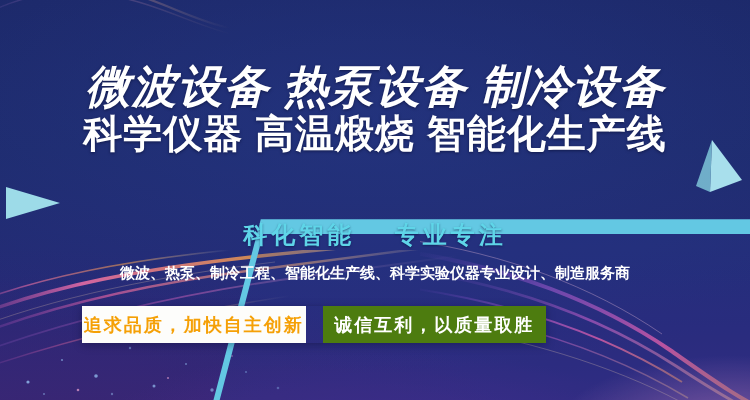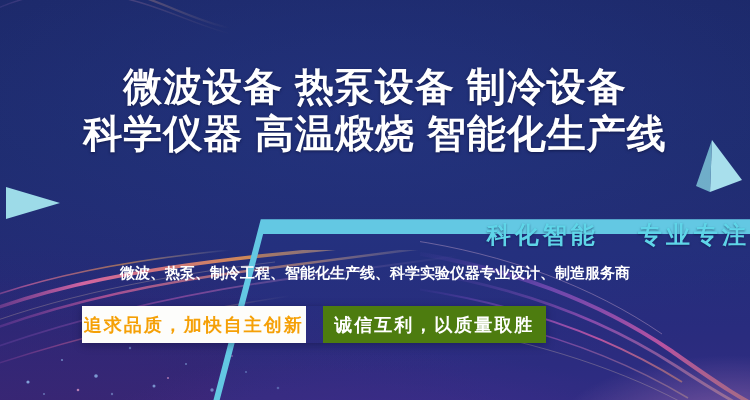--- a/index.html
+++ b/index.html
@@ -97,22 +97,23 @@
     z-index: 6;
   }
   .headline .line {
     color: #ffffff;
     font-weight: bold;
     letter-spacing: 1px;
     white-space: nowrap;
     text-shadow: 0 1px 3px rgba(5,10,40,.55);
   }
   .headline .line1 {
-    font-size: 39px;
+    font-size: 45px;
     line-height: 46px;
+    font-style: italic;
   }
   .headline .line2 {
     font-size: 39px;
     line-height: 48px;
   }
 
   
   .trapezoid {
     position: absolute;
     left: 160px;
@@ -121,21 +122,21 @@
     height: 82px;
     z-index: 5;
   }
   .trap-svg { display: block; width: 100%; height: 100%; }
 
   .slogan-main {
     position: absolute;
     left: 0;
     right: 0;
     top: 219px;
-    text-align: right;
+    text-align: center;
     z-index: 7;
     color: #5fd5e8;
     font-size: 24px;
     font-weight: bold;
     letter-spacing: 4px;
     white-space: nowrap;
     text-shadow: 0 1px 2px rgba(5,20,60,.5);
   }
   .slogan-main .sp { display: inline-block; width: 18px; }
 

